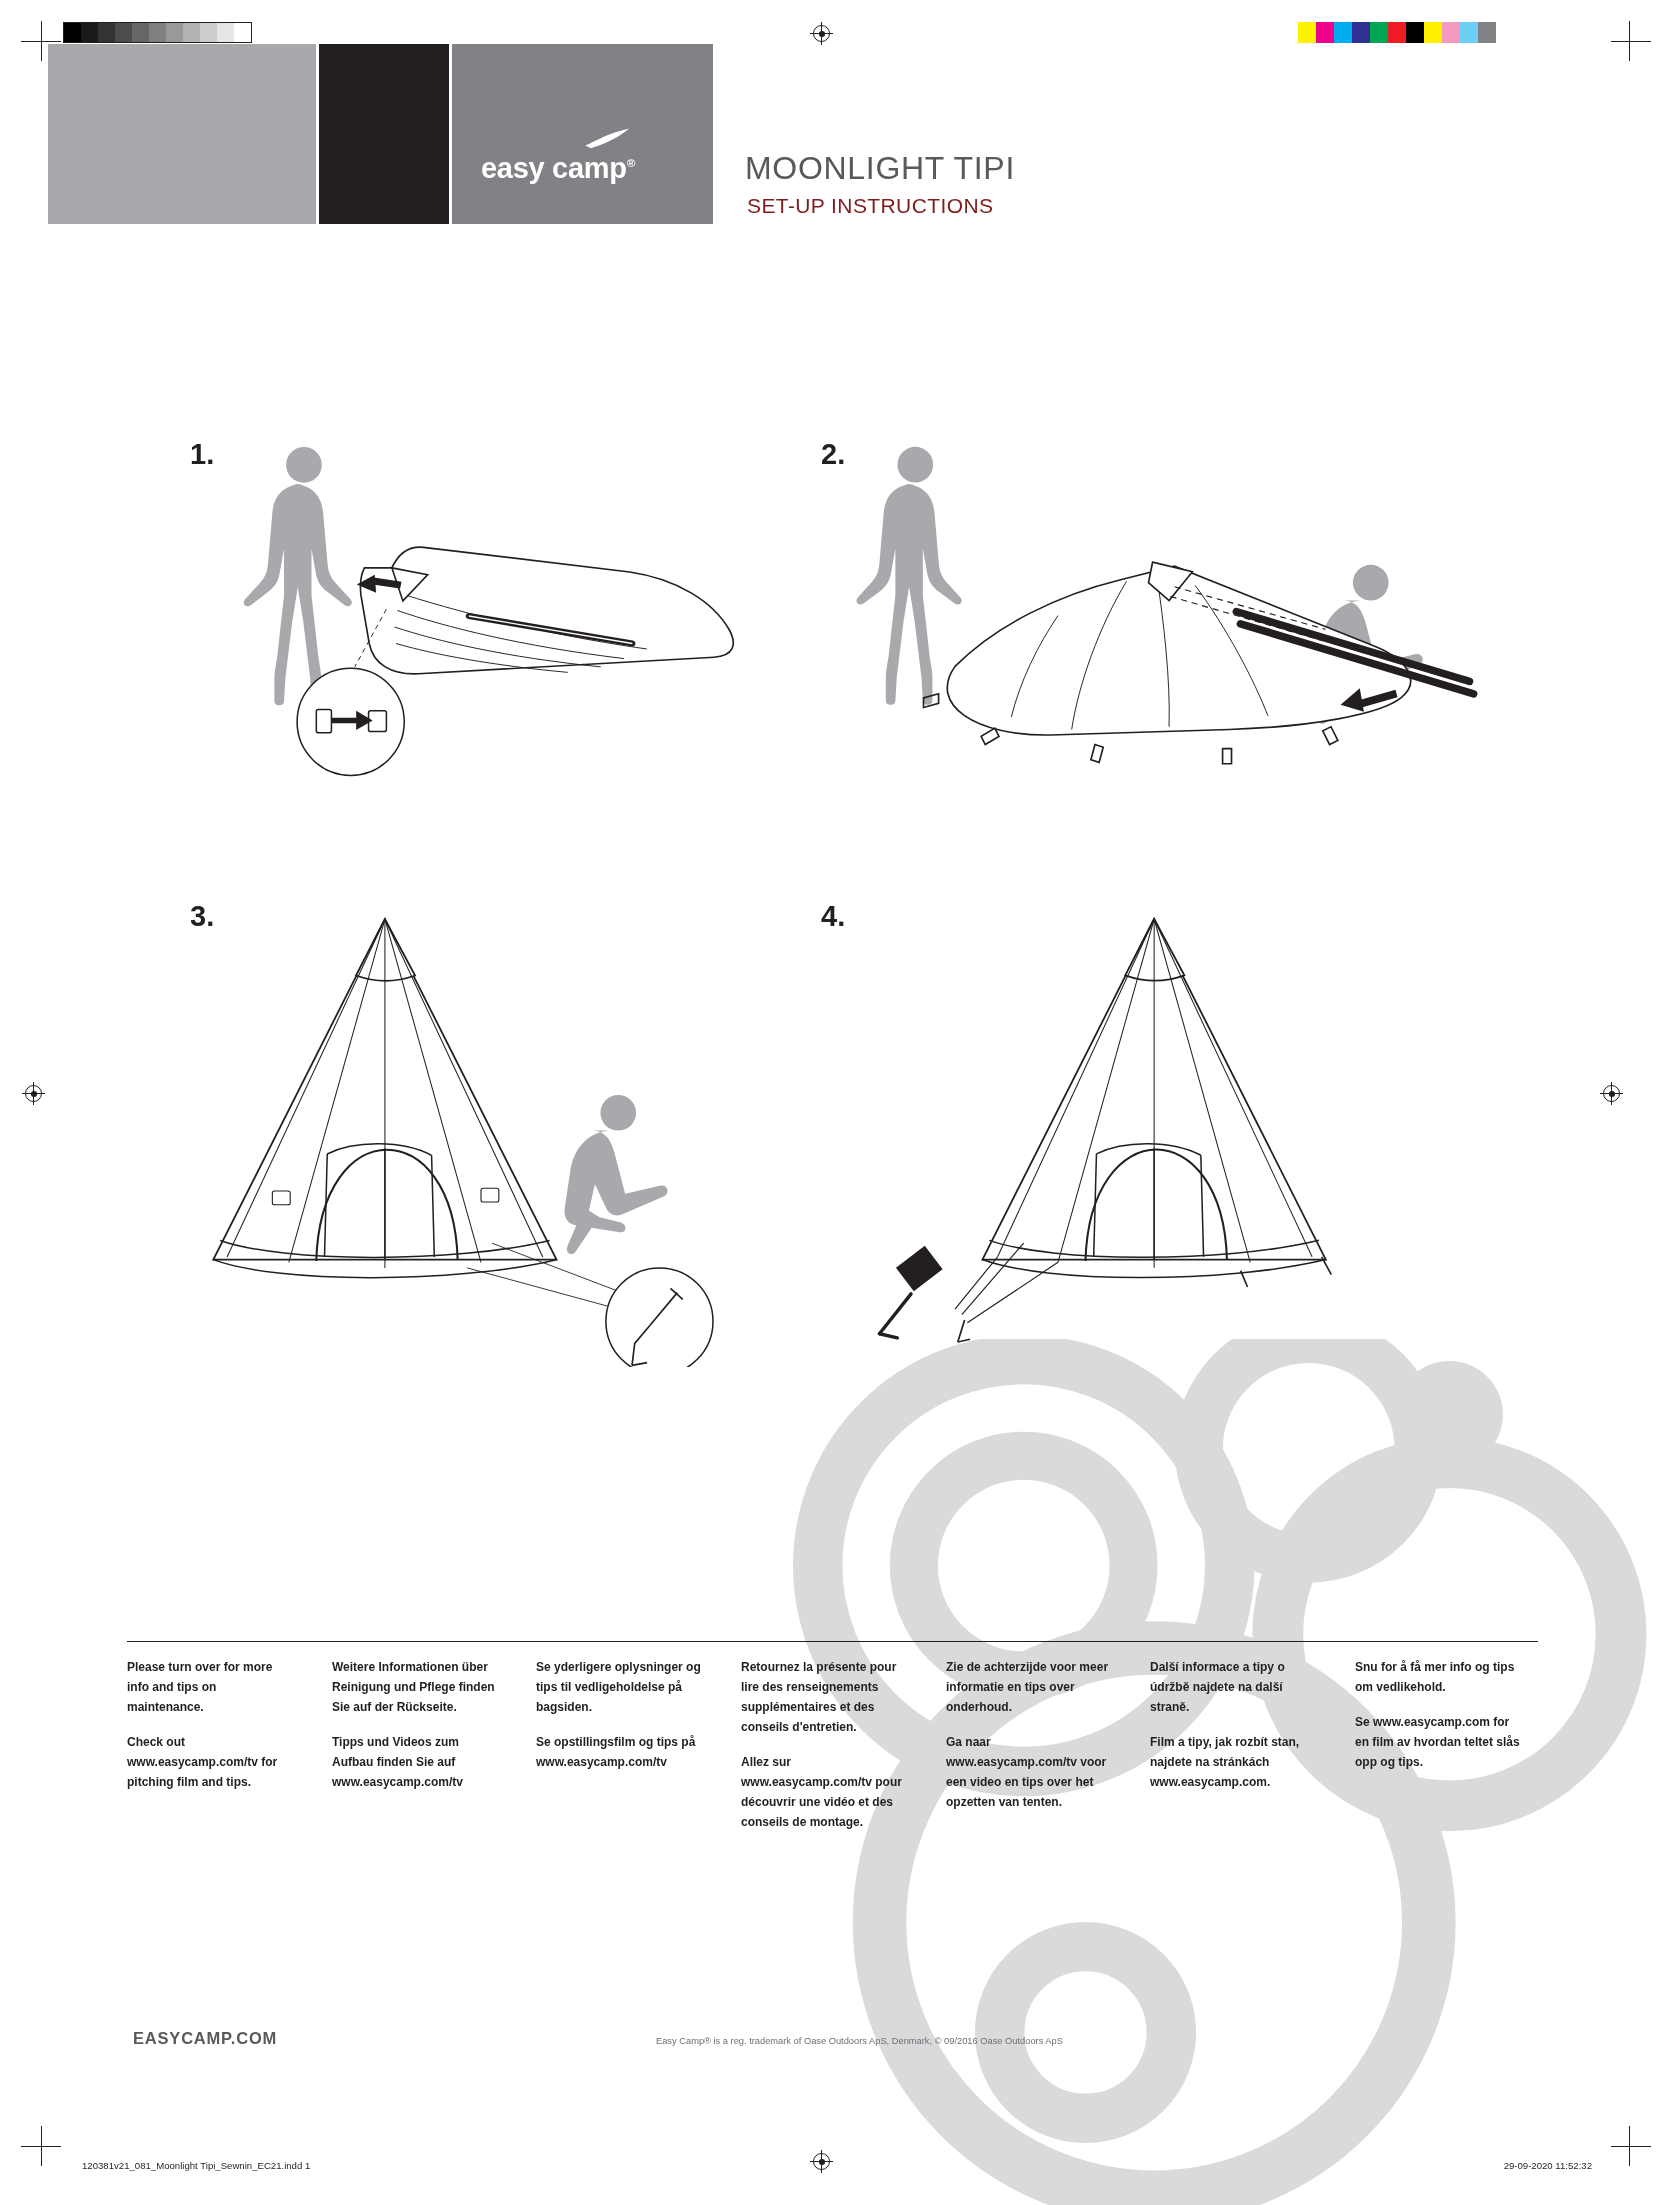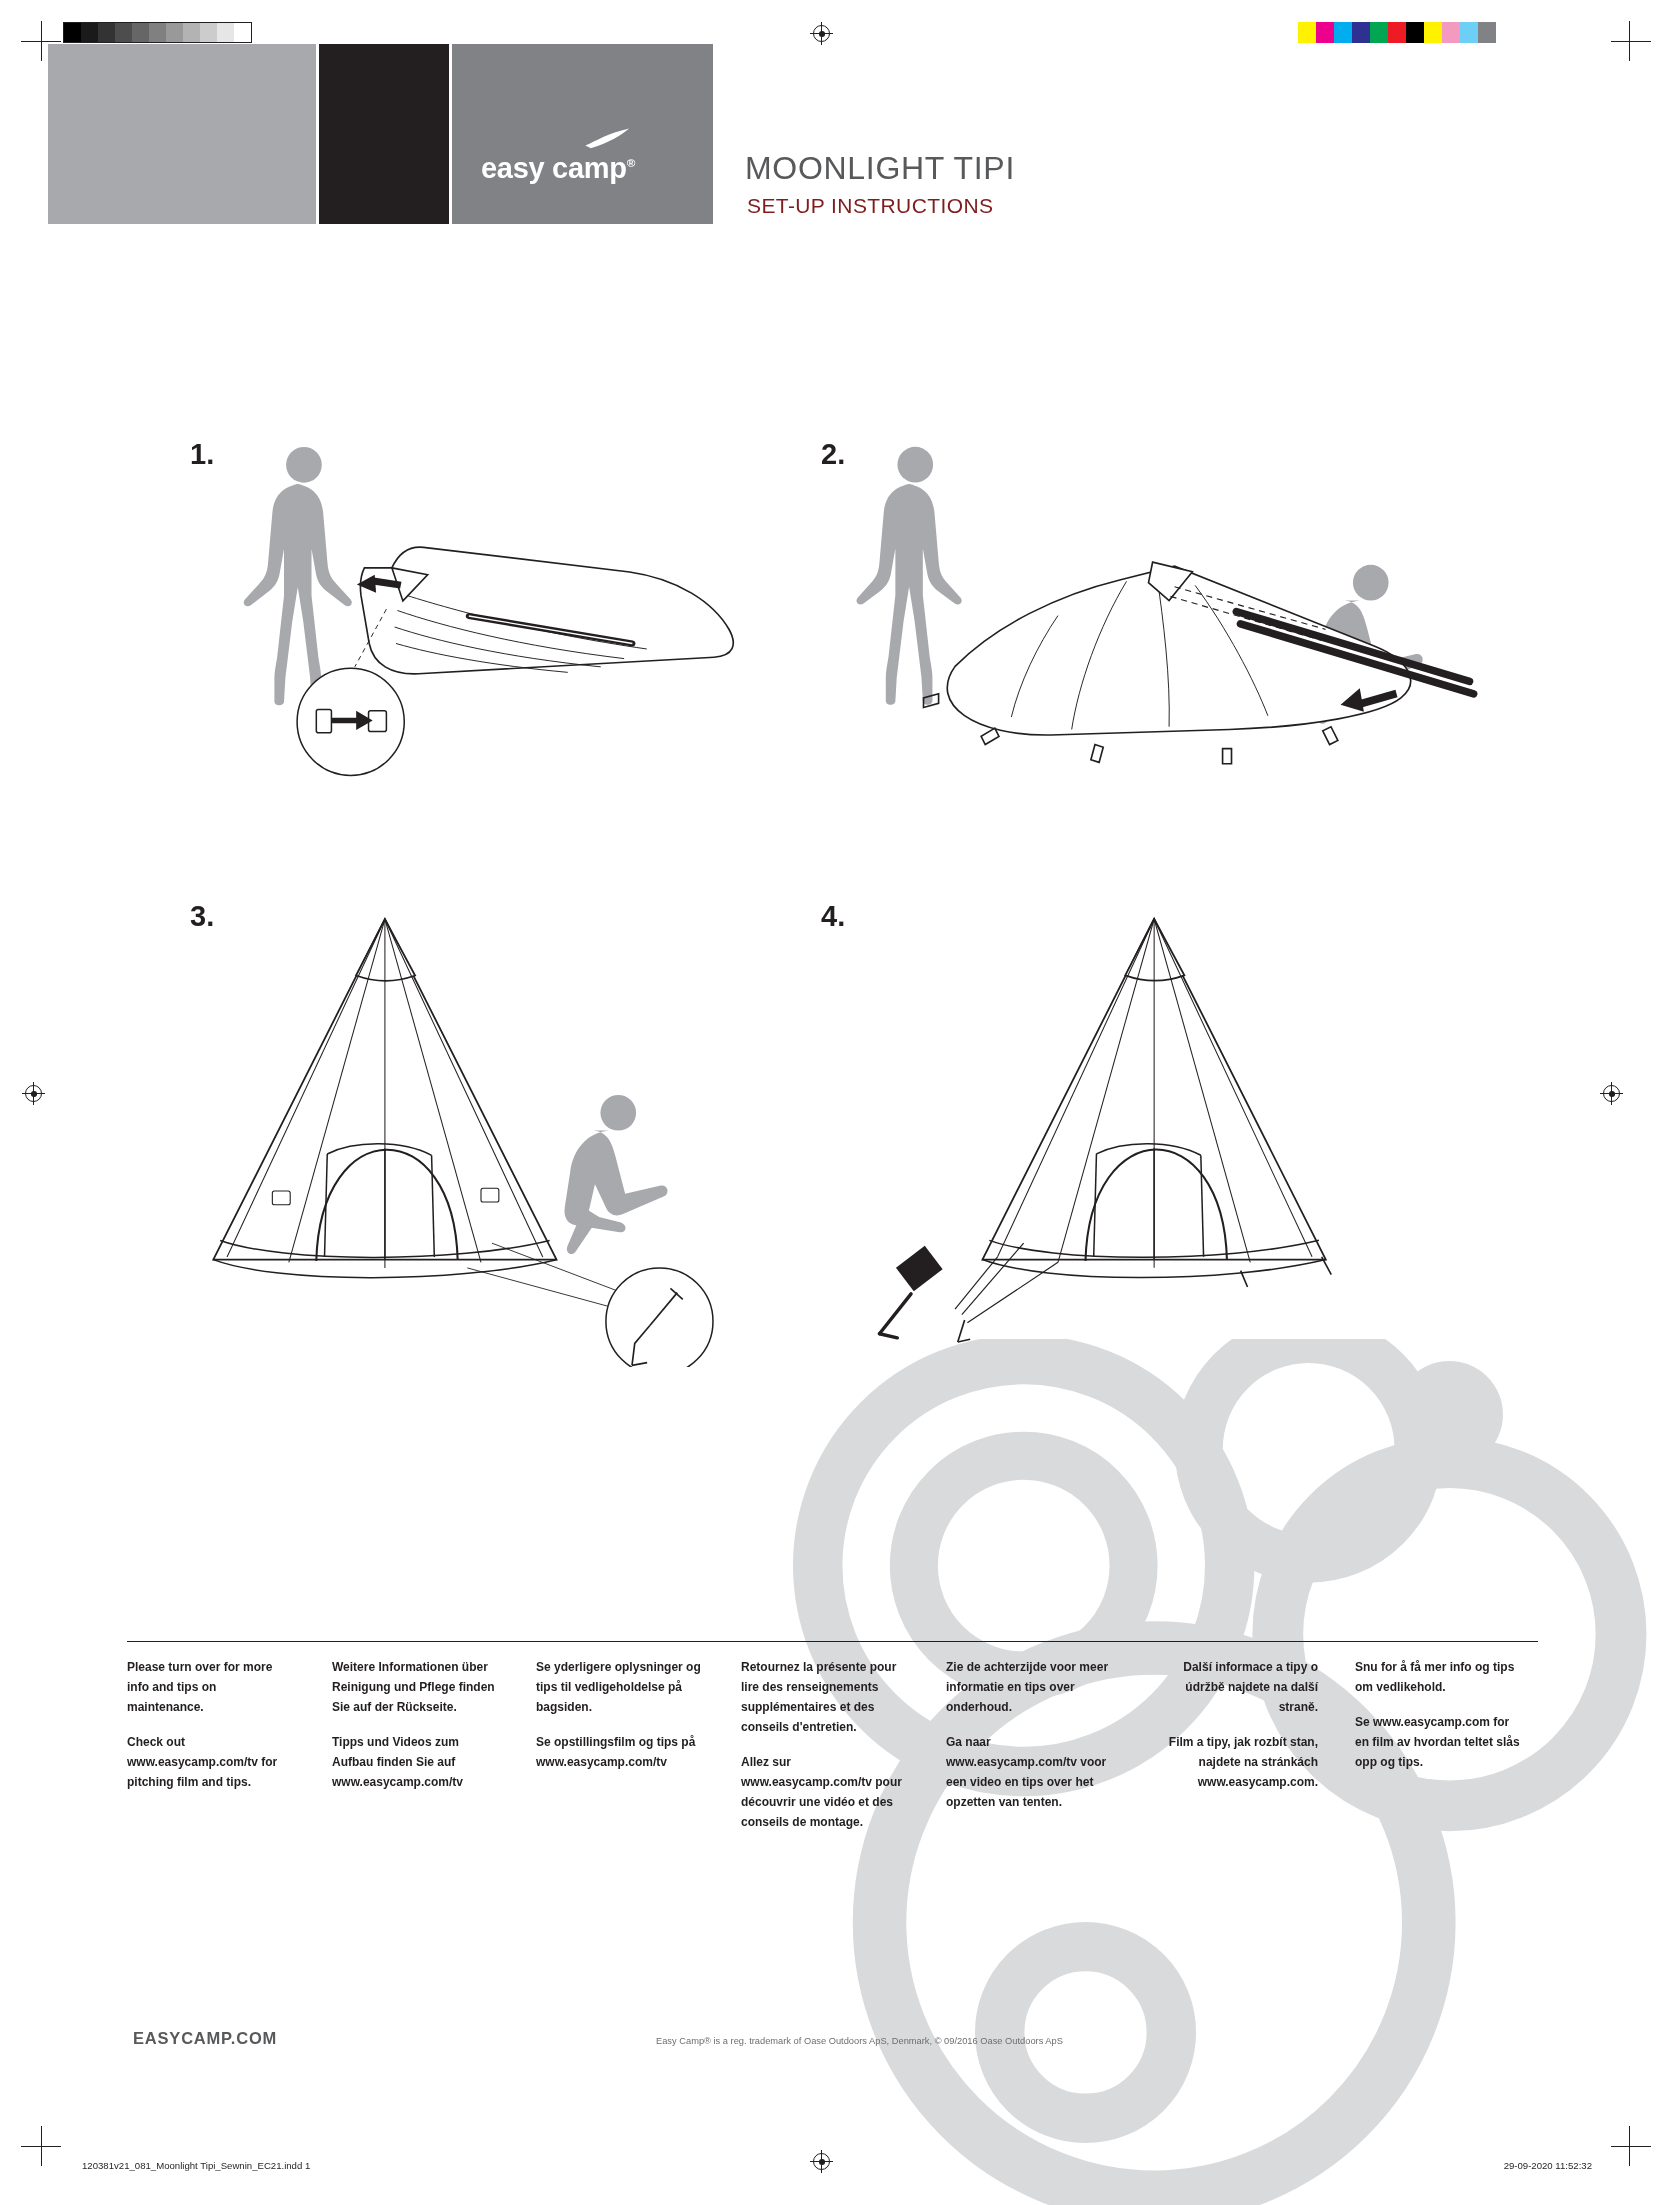--- a/index.html
+++ b/index.html
@@ -548,21 +548,21 @@
 <div class="fcol" style="left:741px;">
   <p>Retournez la présente pour lire des renseignements supplémentaires et des conseils d'entretien.</p>
   <p>Allez sur www.easycamp.com/tv pour découvrir une vidéo et des conseils de montage.</p>
 </div>
 
 <div class="fcol" style="left:946px;">
   <p>Zie de achterzijde voor meer informatie en tips over onderhoud.</p>
   <p>Ga naar www.easycamp.com/tv voor een video en tips over het opzetten van tenten.</p>
 </div>
 
-<div class="fcol" style="left:1150px;text-align:right;">
+<div class="fcol" style="left:1150px;">
   <p>Další informace a tipy o údržbě najdete na další straně.</p>
   <p>Film a tipy, jak rozbít stan, najdete na stránkách www.easycamp.com.</p>
 </div>
 
 <div class="fcol" style="left:1355px;">
   <p>Snu for å få mer info og tips om vedlikehold.</p>
   <p>Se www.easycamp.com for en film av hvordan teltet slås opp og tips.</p>
 </div>
 
 <div class="footer-brand">EASYCAMP.COM</div>

